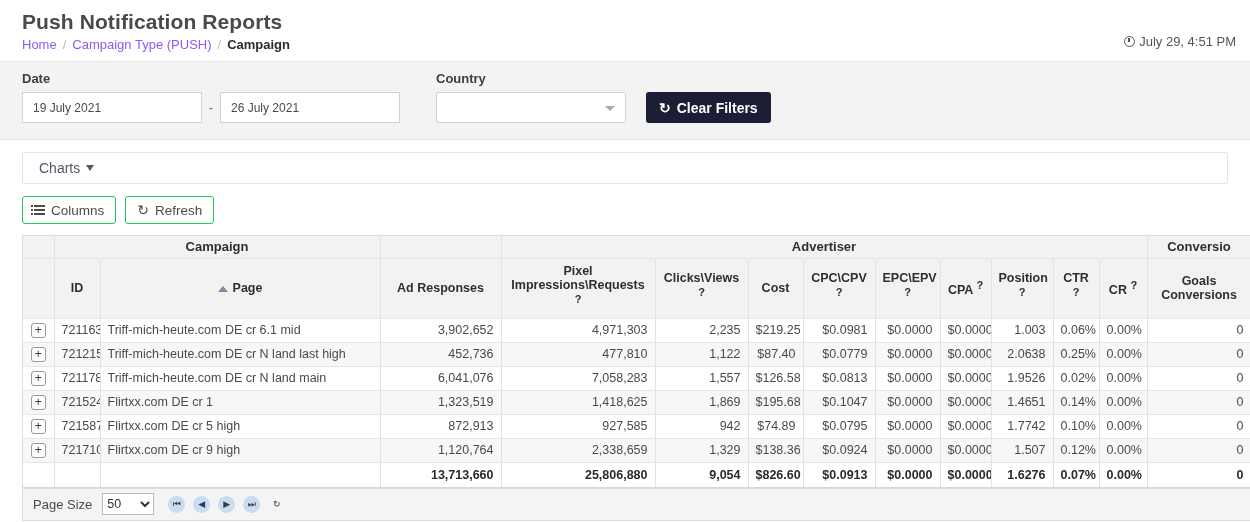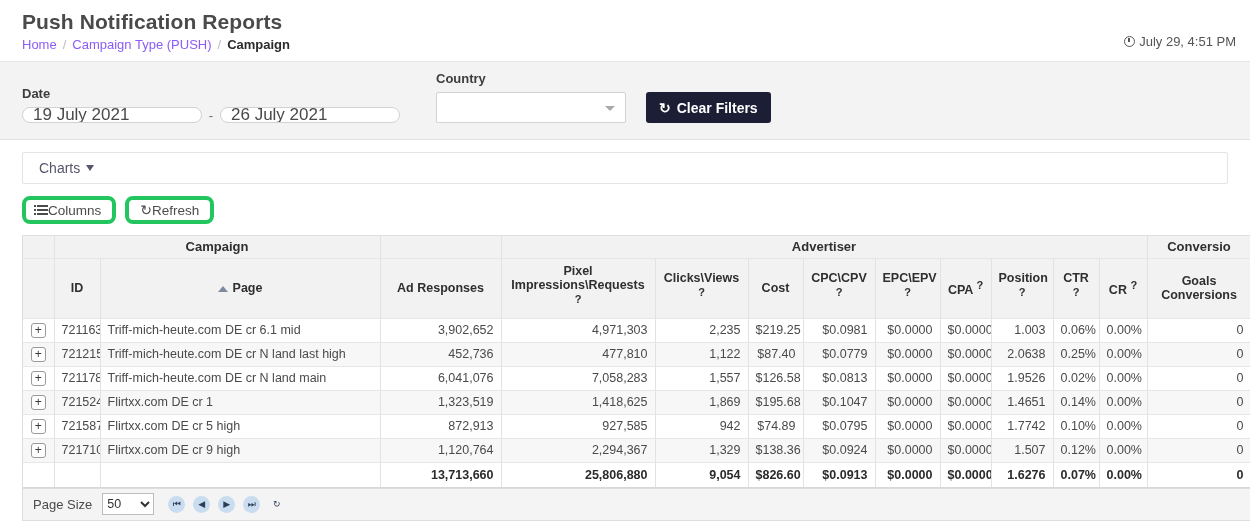--- a/index.html
+++ b/index.html
@@ -74,28 +74,28 @@
   .filter-row { display: flex; align-items: flex-end; gap: 6px; }
   .filter-group { display: flex; flex-direction: column; }
   .filter-label {
     font-size: 13px;
     font-weight: bold;
     color: #3d3d3d;
     margin-bottom: 6px;
   }
   .date-wrap { display: flex; align-items: center; }
   .date-input {
-    width: 180px; height: 16px;
+    width: 180px; height: 31px;
     border: 1px solid #d2d2d2;
     background: #fff;
-    font-size: 17px;
+    font-size: 12px;
     color: #4a4a4a;
     padding: 0 10px;
     font-family: "Liberation Sans", sans-serif;
-    border-radius: 10px;
+    border-radius: 0;
   }
   .date-dash {
     width: 18px;
     text-align: center;
     font-size: 13px;
     color: #6a6a6a;
   }
   .country-group { margin-left: 30px; }
   .country-select {
     width: 190px; height: 31px;
@@ -158,27 +158,28 @@
 
   
   .toolbar {
     margin: 12px 22px 0 22px;
     display: flex;
     gap: 9px;
   }
   .tb-btn {
     height: 28px;
     background: #fff;
-    border: 4px solid #22c55e;
-    border-radius: 8px;
+    border: 1px solid #22c55e;
+    border-radius: 3px;
     font-size: 13.5px;
     color: #4b4b4b;
     padding: 0 11px;
     display: flex;
     align-items: center;
+    gap: 6px;
     cursor: pointer;
     font-family: "Liberation Sans", sans-serif;
   }
   .ico-cols { display: inline-flex; flex-direction: column; gap: 1.6px; }
   .ico-cols i {
     display: block; width: 11px; height: 2px; background: #4b4b4b;
     position: relative;
   }
   .ico-cols i::before {
     content: ""; position: absolute; left: -3.5px; top: 0;
@@ -535,21 +536,21 @@
         <td class="num">1.7742</td>
         <td class="num">0.10%</td>
         <td class="num">0.00%</td>
         <td class="num">0</td>
       </tr>
       <tr class="even">
         <td class="ctr-expand"><span class="expander">+</span></td>
         <td class="num">721710</td>
         <td>Flirtxx.com DE cr 9 high</td>
         <td class="num">1,120,764</td>
-        <td class="num">2,294,367</td>
+        <td class="num">2,338,659</td>
         <td class="num">1,329</td>
         <td class="num">$138.36</td>
         <td class="num">$0.0924</td>
         <td class="num">$0.0000</td>
         <td class="num">$0.0000</td>
         <td class="num">1.507</td>
         <td class="num">0.12%</td>
         <td class="num">0.00%</td>
         <td class="num">0</td>
       </tr>

